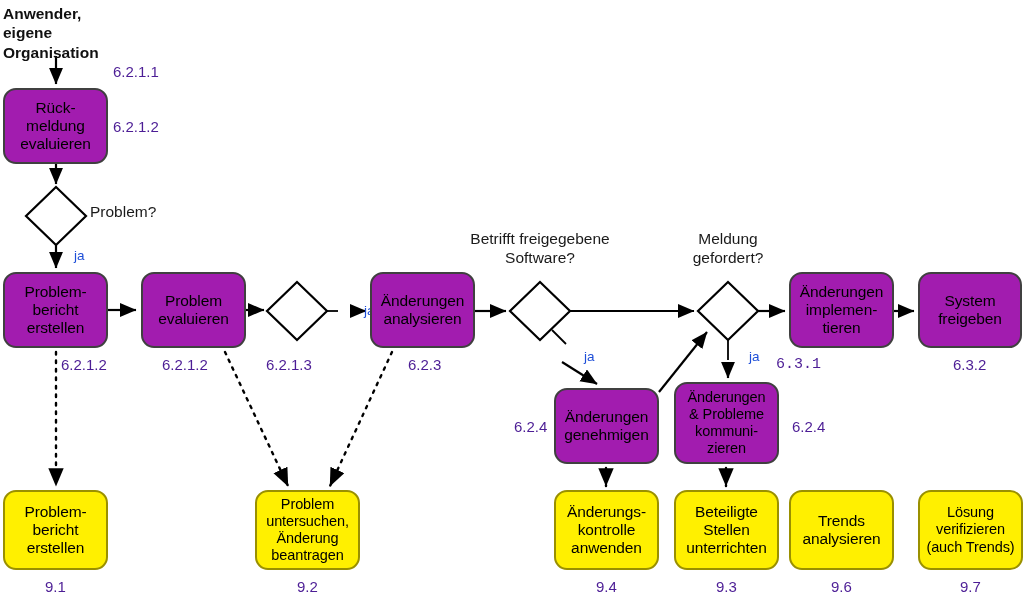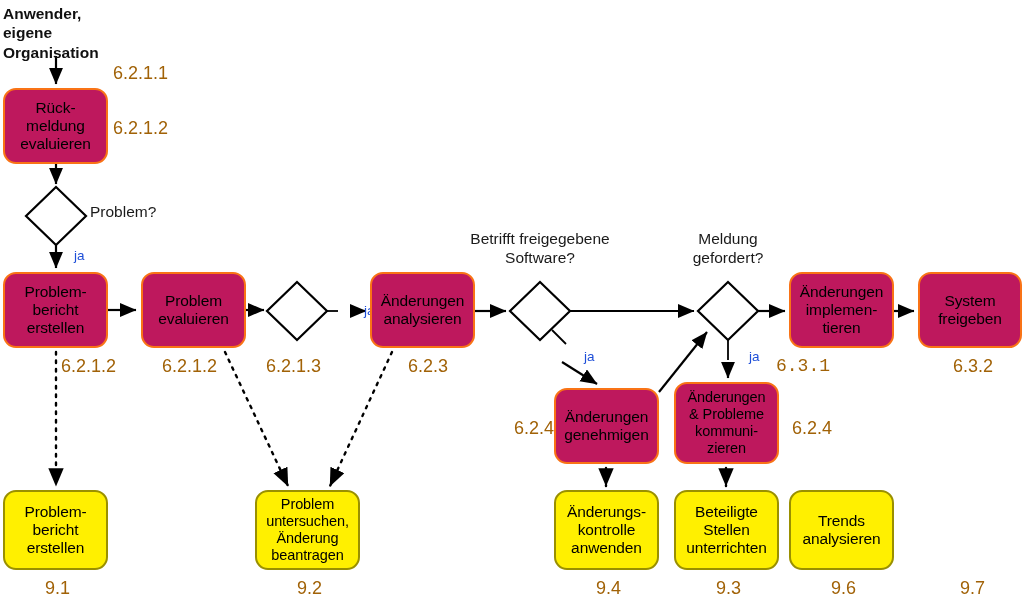--- a/index.html
+++ b/index.html
@@ -22,38 +22,38 @@
     height: 598px;
     pointer-events: none;
   }
   .node {
     position: absolute;
     box-sizing: border-box;
     display: flex;
     align-items: center;
     justify-content: center;
     text-align: center;
-    border: 2px solid #f97316;
+    border: 2px solid #404040;
     border-radius: 13px;
-    background: #be185d;
+    background: #a21caf;
     color: #000000;
     font-size: 15.5px;
     line-height: 1.18;
     letter-spacing: -0.1px;
     white-space: pre-line;
   }
   .node.yellow {
     background: #FFF000;
     border-color: #9a9000;
     border-width: 2px;
   }
   .ref {
     position: absolute;
-    color: #a16207;
-    font-size: 18px;
+    color: #4c1d95;
+    font-size: 15px;
     white-space: nowrap;
   }
   .cond {
     position: absolute;
     color: #1a1a1a;
     font-size: 15.5px;
     line-height: 1.2;
     text-align: center;
     white-space: pre-line;
   }
@@ -181,20 +181,23 @@
 Änderung
 beantragen</div>
   <div class="node yellow" style="left:554px; top:490px; width:105px; height:80px;">Änderungs-
 kontrolle
 anwenden</div>
   <div class="node yellow" style="left:674px; top:490px; width:105px; height:80px;">Beteiligte
 Stellen
 unterrichten</div>
   <div class="node yellow" style="left:789px; top:490px; width:105px; height:80px;">Trends
 analysieren</div>
+  <div class="node yellow" style="left:918px; top:490px; width:105px; height:80px; font-size:14.5px;">Lösung
+verifizieren
+(auch Trends)</div>
 
   <div class="ref" style="left:113px; top:63px;">6.2.1.1</div>
   <div class="ref" style="left:113px; top:118px;">6.2.1.2</div>
   <div class="ref" style="left:61px; top:356px;">6.2.1.2</div>
   <div class="ref" style="left:162px; top:356px;">6.2.1.2</div>
   <div class="ref" style="left:266px; top:356px;">6.2.1.3</div>
   <div class="ref" style="left:408px; top:356px;">6.2.3</div>
   <div class="ref" style="left:514px; top:418px;">6.2.4</div>
   <div class="ref" style="left:792px; top:418px;">6.2.4</div>
   <div class="ref" style="left:776px; top:356px;font-family:Liberation Mono, monospace;">6.3.1</div>

